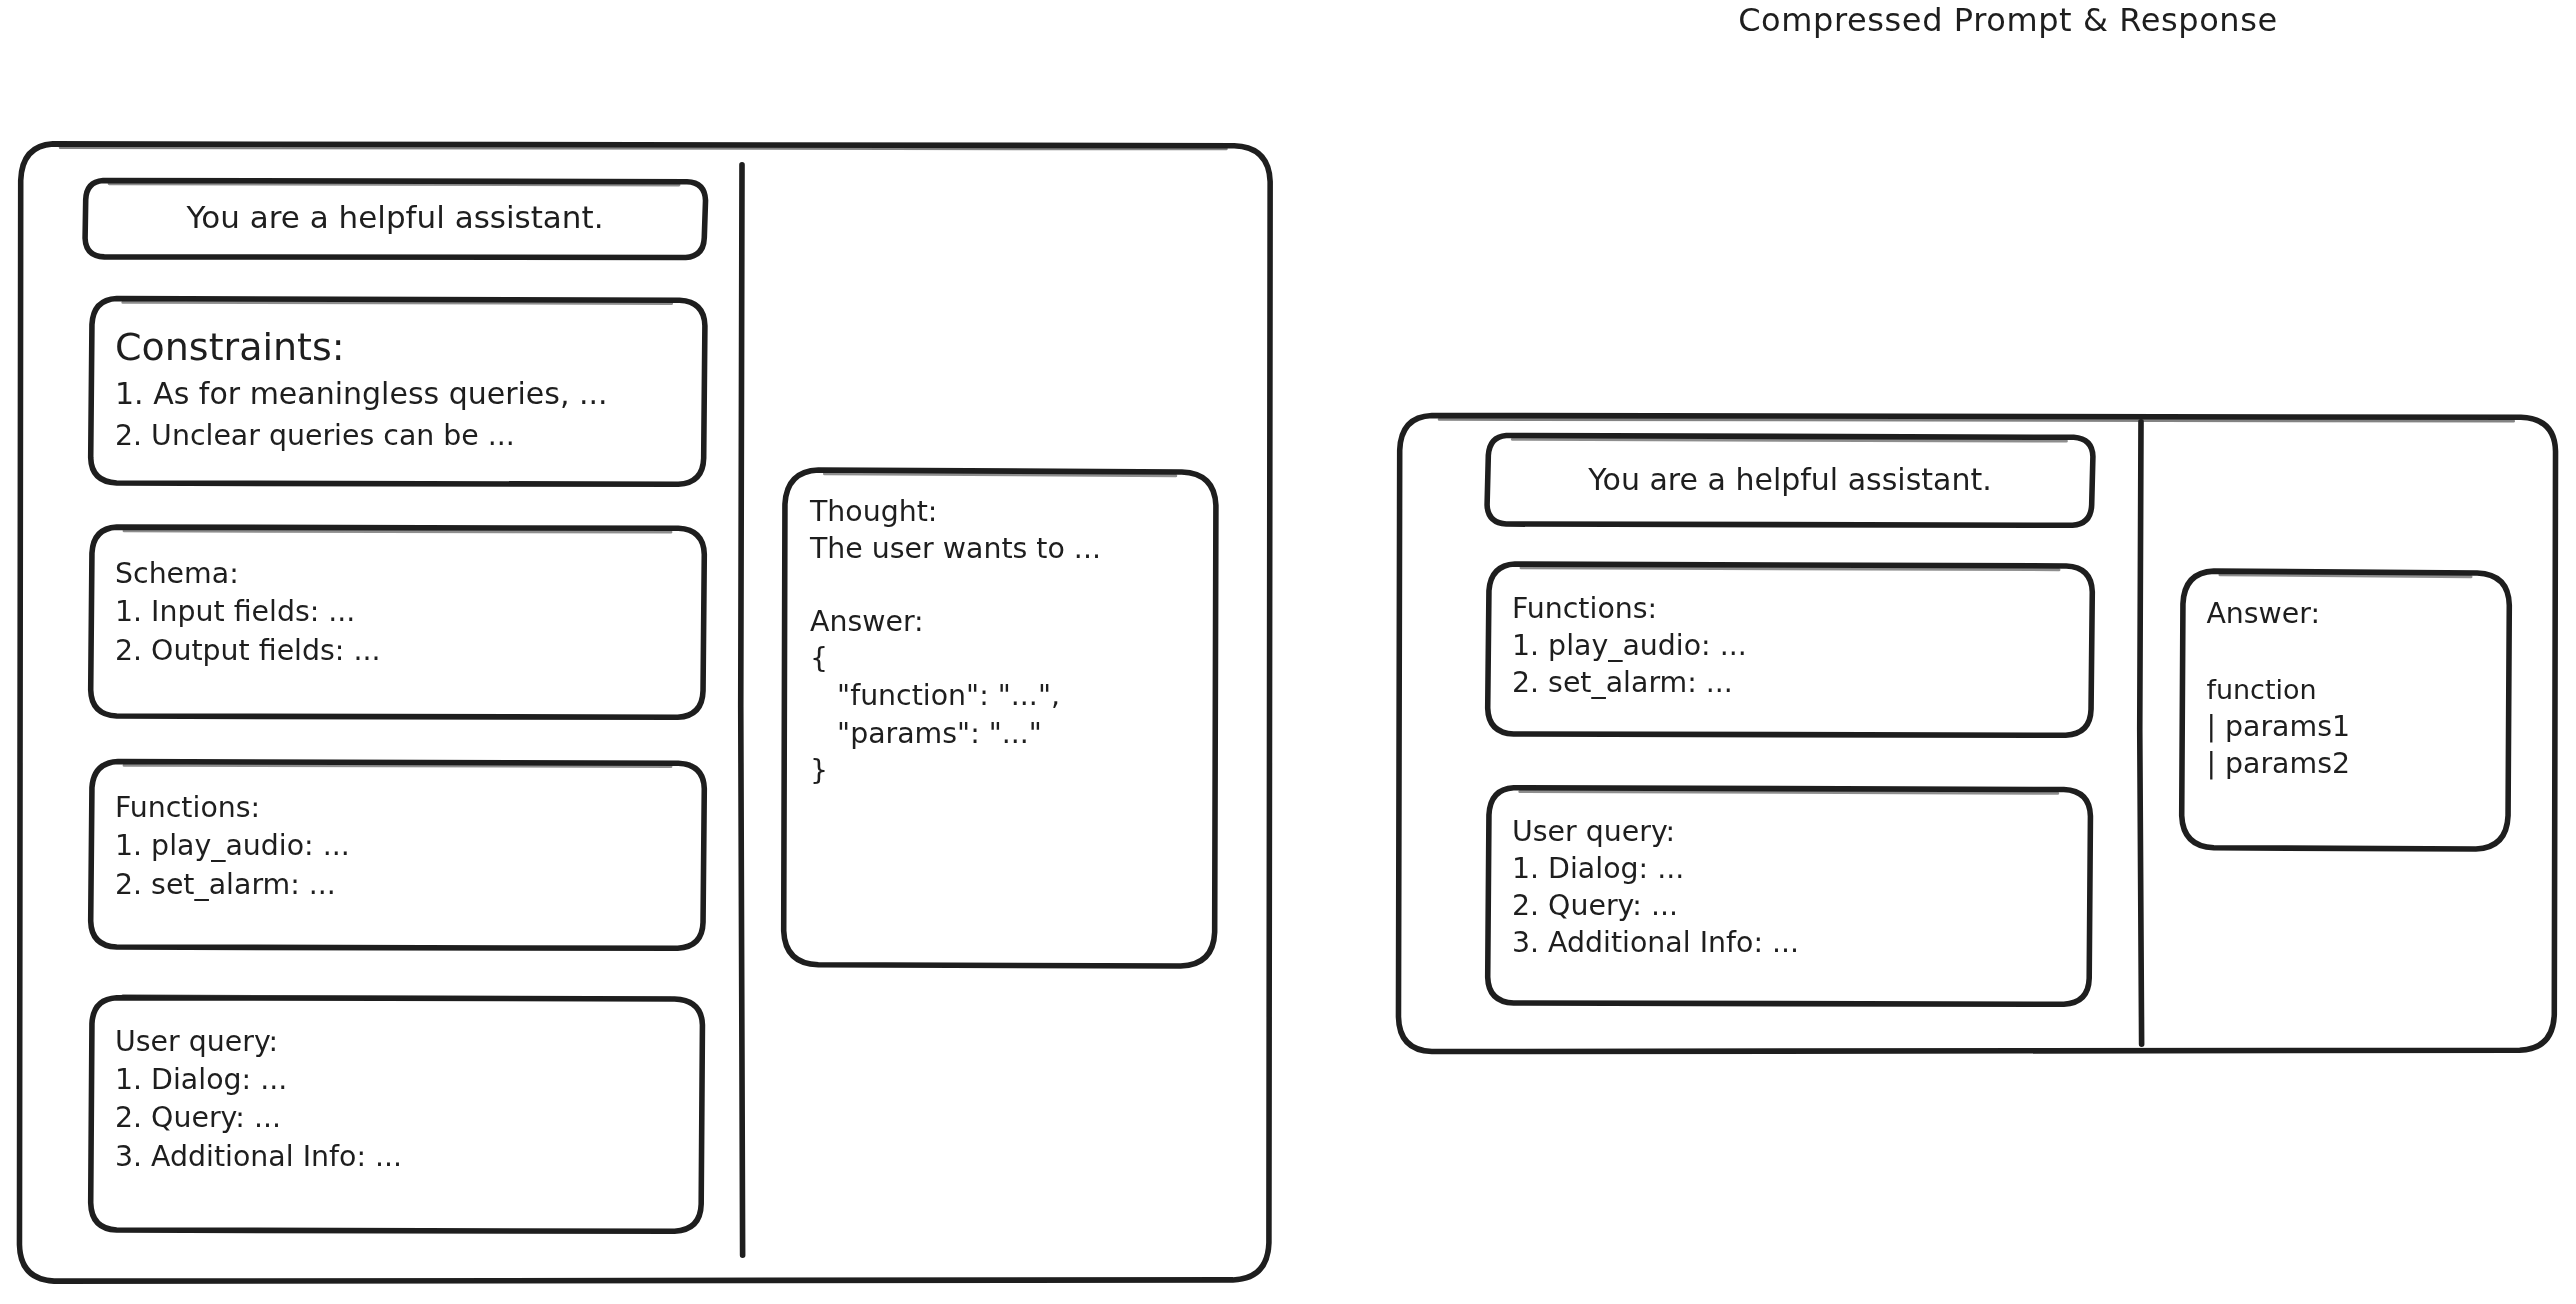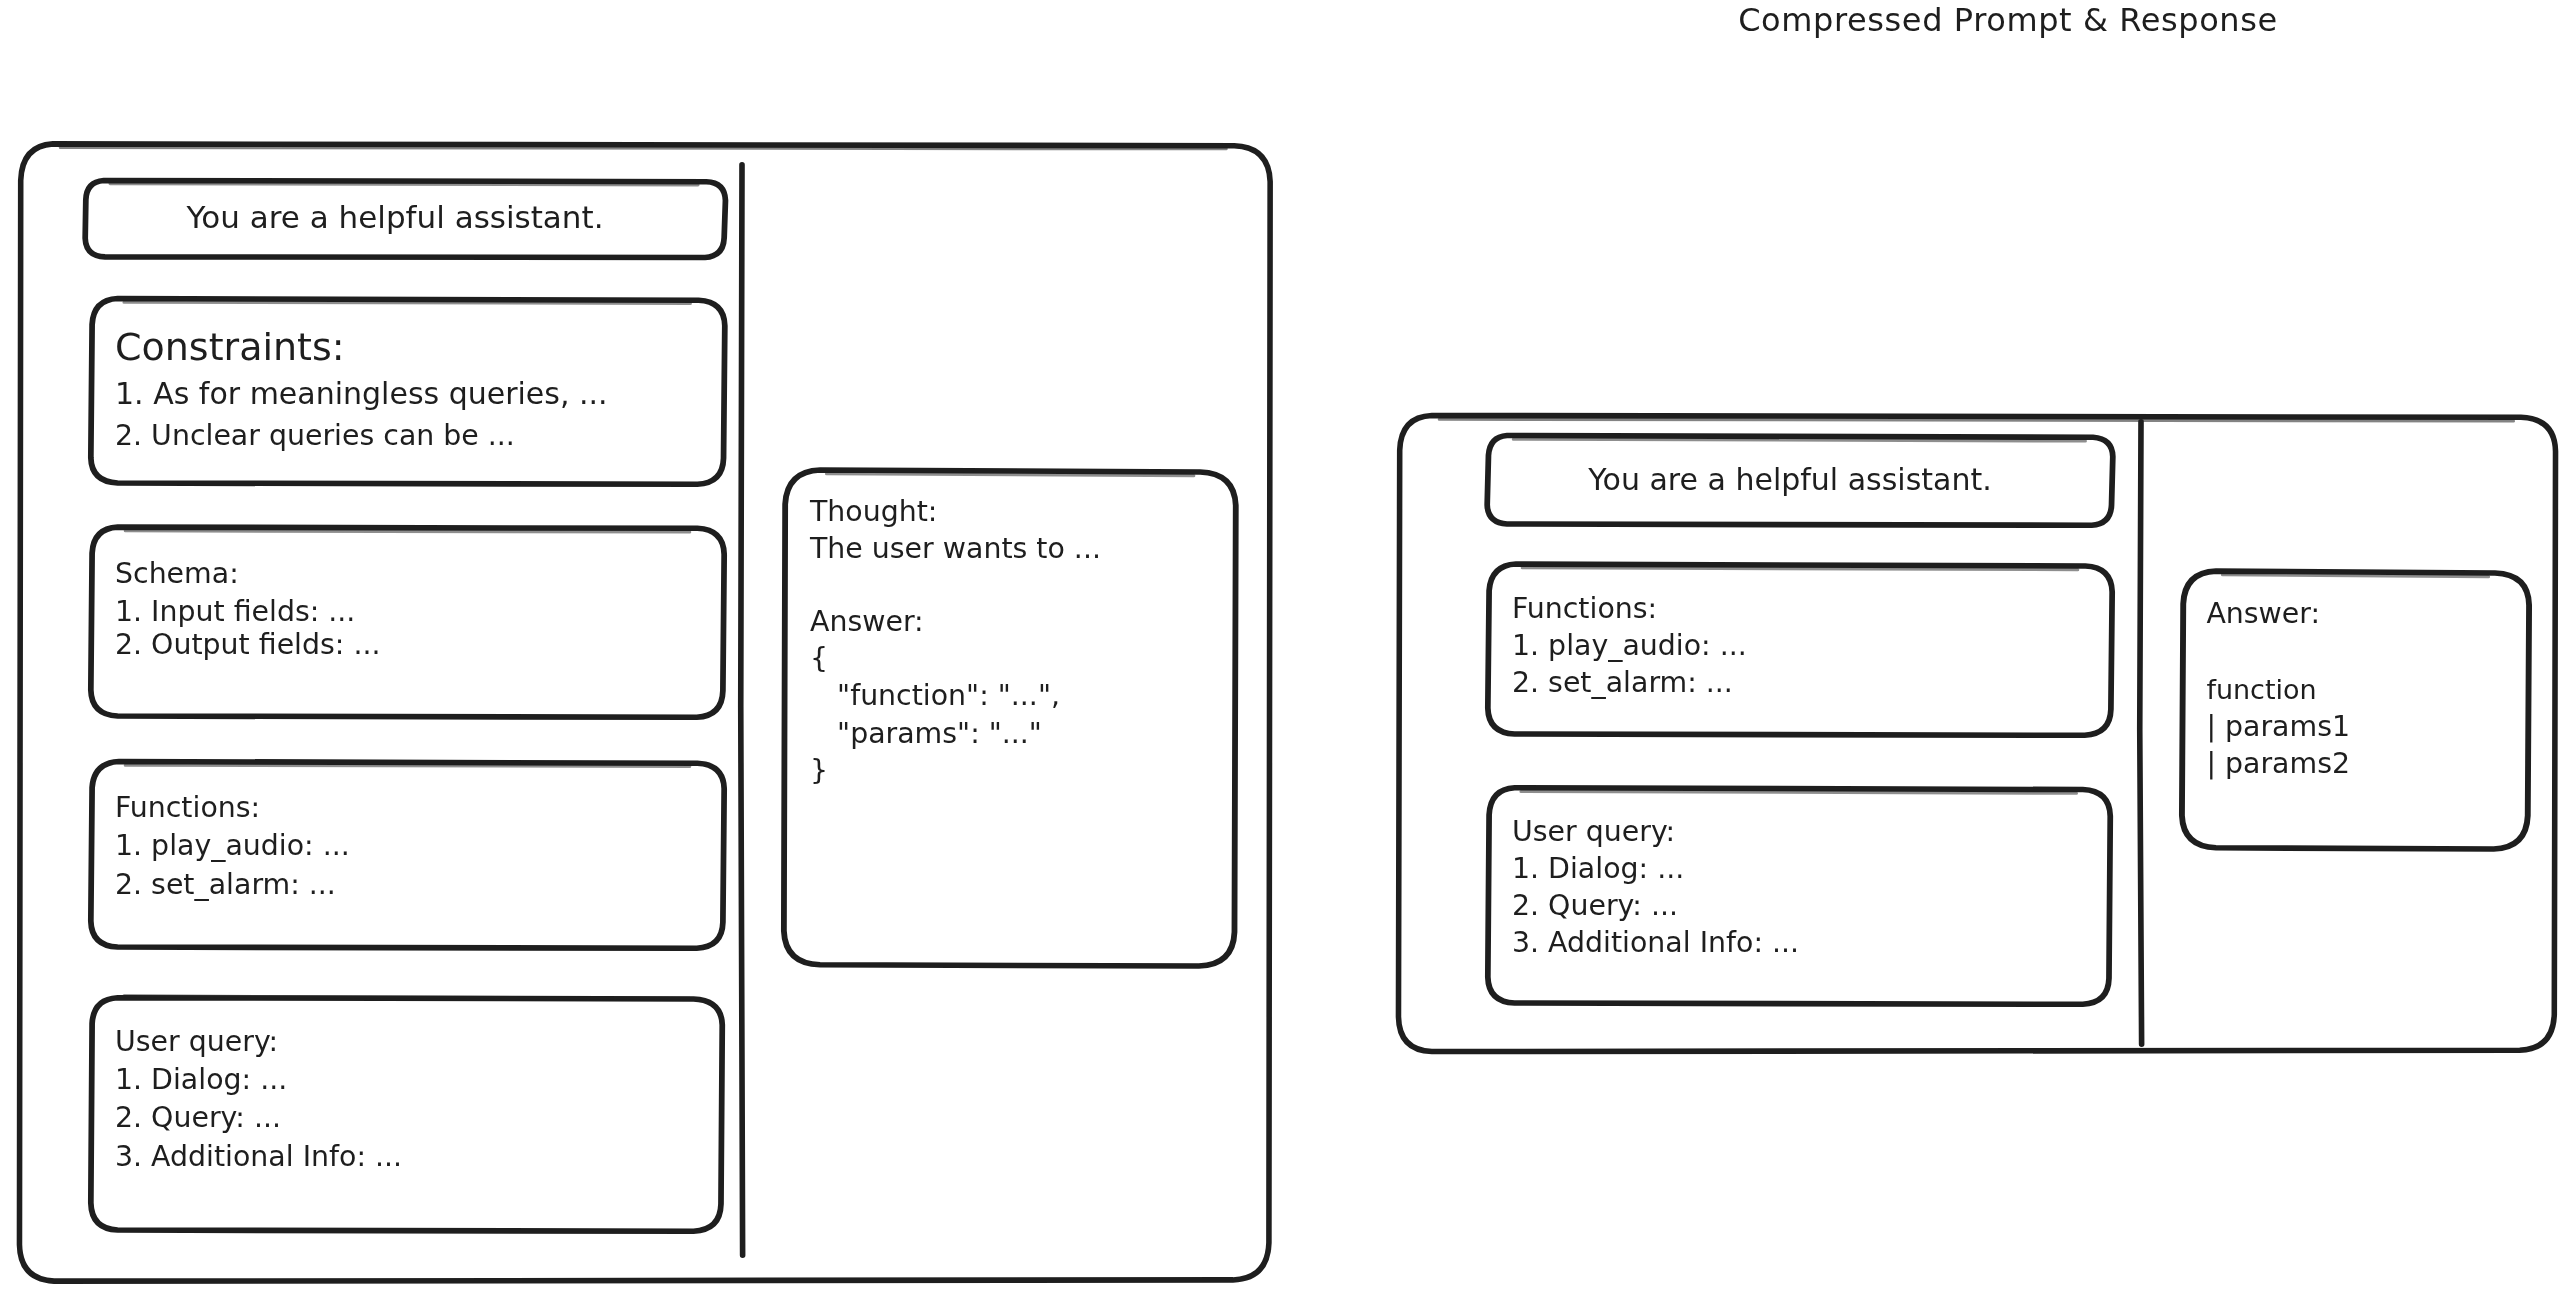--- a/index.html
+++ b/index.html
@@ -19,21 +19,21 @@
     font-size:32px;
     font-weight:400;
     letter-spacing:0.6px;
     color:#1e1e1e;
     white-space:nowrap;
     transform:translateX(-50%);
     text-align:center;
   }
 
   
-  .sketchbox{position:absolute;padding-left:20px;}
+  .sketchbox{position:absolute;}
   .sketchbox > svg{position:absolute;inset:0;width:100%;height:100%;overflow:visible;}
   .sketchbox > .content{position:absolute;inset:0;}
 
   .boxtext{
     position:absolute;
     font-family:"DejaVu Sans", sans-serif;
     color:#1e1e1e;
     white-space:pre;
     line-height:1.30;
   }
@@ -88,21 +88,21 @@
   </div>
 
   <div class="sketchbox" style="left:87px;top:524px;width:621px;height:197px;">
     <svg viewBox="0 0 1004 318" preserveAspectRatio="none" aria-hidden="true">
       <path class="c-line" stroke-width="9" d="M 48 5 L 956 7 Q 997 9 998 49 L 996 269 Q 995 310 955 312 L 48 310 Q 7 308 6 268 L 8 47 Q 10 7 48 5 Z"></path>
       <path class="c-line" stroke-width="5" opacity="0.5" d="M 60 11 L 944 13"></path>
     </svg>
     <div class="content">
       <div class="boxtext" style="left:28px;top:32px;font-size:28.4px;">Schema:</div>
       <div class="boxtext" style="left:28px;top:70px;font-size:28.4px;">1. Input fields: ...</div>
-      <div class="boxtext" style="left:28px;top:103px;font-size:28.4px;">2. Output fields: ...</div>
+      <div class="boxtext" style="left:28px;top:109px;font-size:28.4px;">2. Output fields: ...</div>
     </div>
   </div>
 
   <div class="sketchbox" style="left:87px;top:759px;width:621px;height:193px;">
     <svg viewBox="0 0 1004 312" preserveAspectRatio="none" aria-hidden="true">
       <path class="c-line" stroke-width="9" d="M 50 4 L 956 7 Q 997 9 998 48 L 996 264 Q 995 304 955 306 L 48 304 Q 7 302 6 262 L 8 46 Q 11 6 50 4 Z"></path>
       <path class="c-line" stroke-width="5" opacity="0.5" d="M 60 10 L 944 12"></path>
     </svg>
     <div class="content">
       <div class="boxtext" style="left:28px;top:31px;font-size:28.4px;">Functions:</div>

